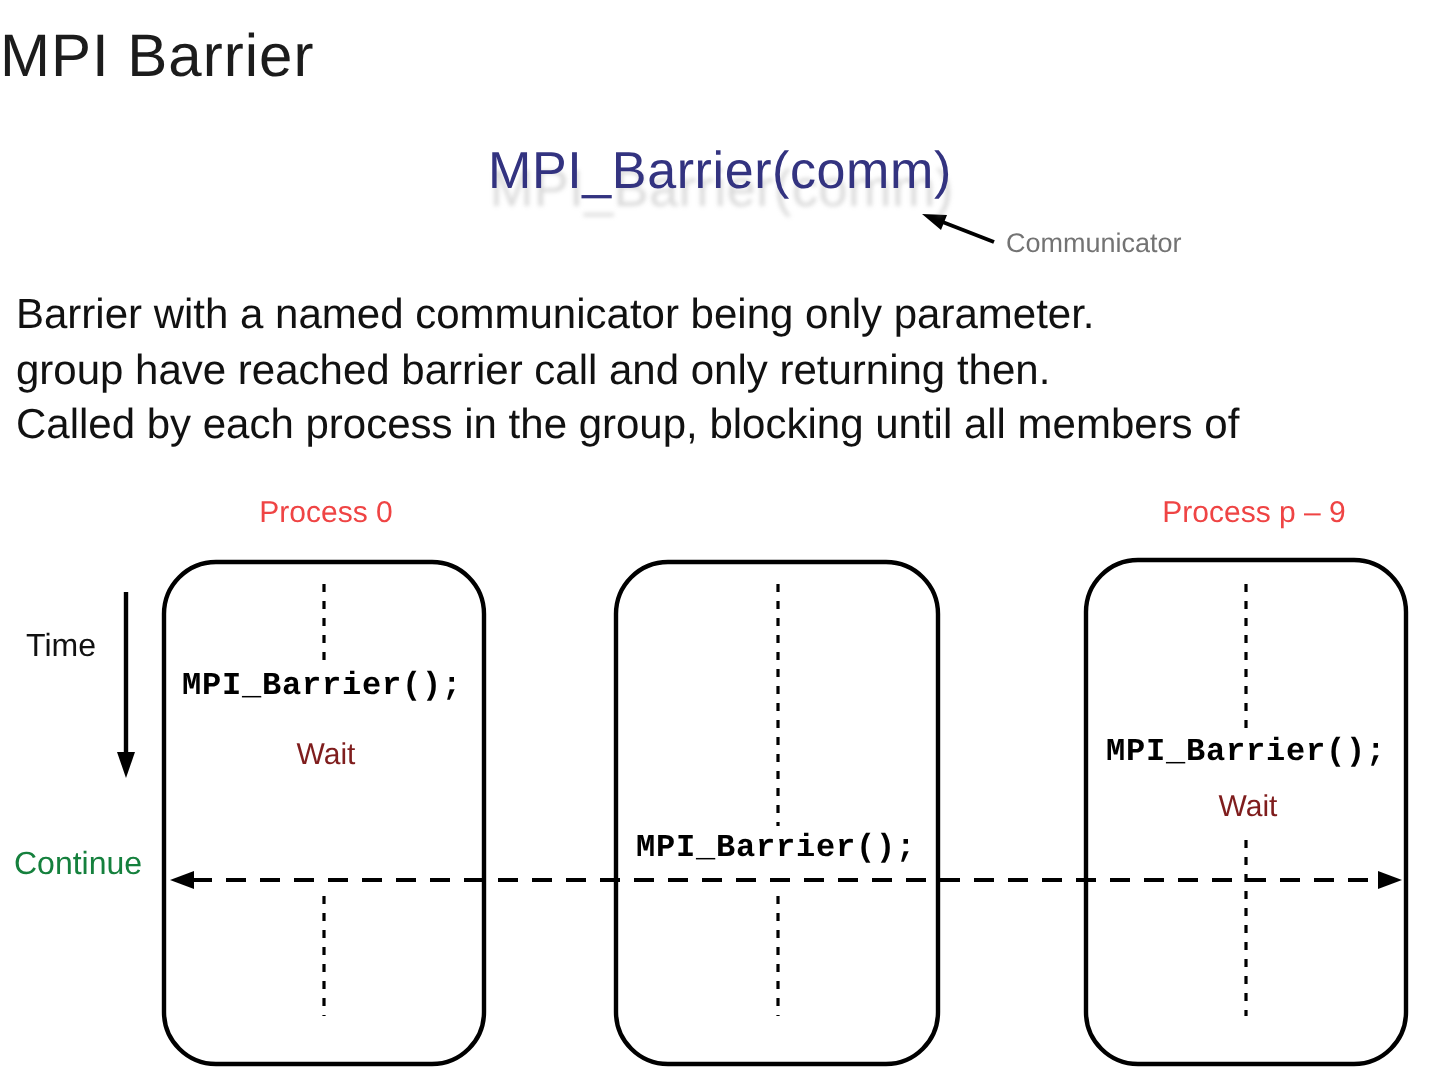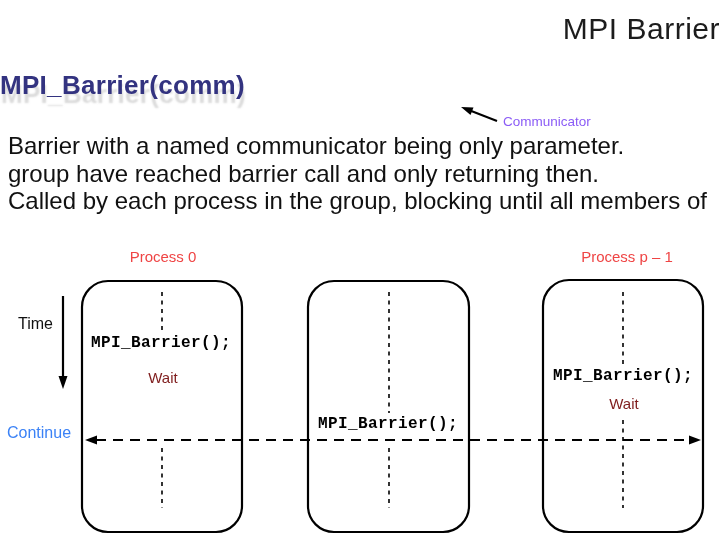--- a/index.html
+++ b/index.html
@@ -2,35 +2,35 @@
 <html><head>
 <meta charset="utf-8">
 <style>
   html,body{margin:0;padding:0;background:#ffffff;}
   .slide{
     position:relative;width:720px;height:540px;background:#ffffff;
     font-family:"Liberation Sans",sans-serif;color:#000;overflow:hidden;
   }
   .abs{position:absolute;}
   .title{
-    left:0;top:12px;width:100%;text-align:right;
+    left:0;top:12px;width:100%;text-align:left;
     font-size:30px;font-weight:400;color:#1c1c1c;letter-spacing:0.5px;
   }
   .subtitle{
-    left:0;top:70px;width:100%;text-align:left;
-    font-size:26px;font-weight:bold;color:#333380;
+    left:0;top:70px;width:100%;text-align:center;
+    font-size:26px;font-weight:normal;color:#333380;
     text-shadow:1px 9px 2px rgba(150,150,150,0.35);
     letter-spacing:0.3px;
   }
-  .annotation{left:503px;top:114px;font-size:13.5px;color:#8b5cf6;}
-  .bodytext{left:8px;top:132px;width:710px;font-size:24px;line-height:27.5px;color:#111;}
+  .annotation{left:503px;top:114px;font-size:13.5px;color:#737373;}
+  .bodytext{left:8px;top:144px;width:710px;font-size:21px;line-height:27.5px;color:#111;}
   .plabel{top:248px;font-size:15px;transform:translateX(-50%);white-space:nowrap;color:#ef4444;}
   .p0{left:163px;} .plast{left:388px;} .pp1{left:627px;}
-  .timelbl{left:18px;top:315px;width:53px;text-align:left;font-size:16px;color:#111;}
-  .contlbl{left:7px;top:424px;font-size:16px;color:#3b82f6;}
+  .timelbl{left:4px;top:315px;width:53px;text-align:center;font-size:16px;color:#111;}
+  .contlbl{left:7px;top:424px;font-size:16px;color:#15803d;}
   .mono{
     font-family:"Liberation Mono","DejaVu Sans Mono",monospace;
     font-weight:bold;font-size:16px;letter-spacing:0.4px;
     transform:translateX(-50%);white-space:nowrap;color:#000;
   }
   .mb0{left:161px;top:334px;} .mbm{left:388px;top:415px;} .mbr{left:623px;top:367px;}
   .wait{font-size:15px;transform:translateX(-50%);color:#7f1d1d;}
   .w0{left:163px;top:369px;} .wr{left:624px;top:395px;}
   svg.canvas{left:0;top:0;}
 </style>
@@ -79,21 +79,21 @@
 
   <div class="abs annotation">Communicator</div>
 
   <div class="abs bodytext">
     <div>Barrier with a named communicator being only parameter.</div>
     <div>group have reached barrier call and only returning then.</div>
     <div>Called by each process in the group, blocking until all members of</div>
   </div>
 
   <div class="abs plabel p0">Process 0</div>
-  <div class="abs plabel pp1">Process p – 1</div>
+  <div class="abs plabel pp1">Process p – 9</div>
 
   <div class="abs timelbl">Time</div>
   <div class="abs contlbl">Continue</div>
 
   <div class="abs mono mb0">MPI_Barrier();</div>
   <div class="abs mono mbm">MPI_Barrier();</div>
   <div class="abs mono mbr">MPI_Barrier();</div>
 
   <div class="abs wait w0">Wait</div>
   <div class="abs wait wr">Wait</div>

